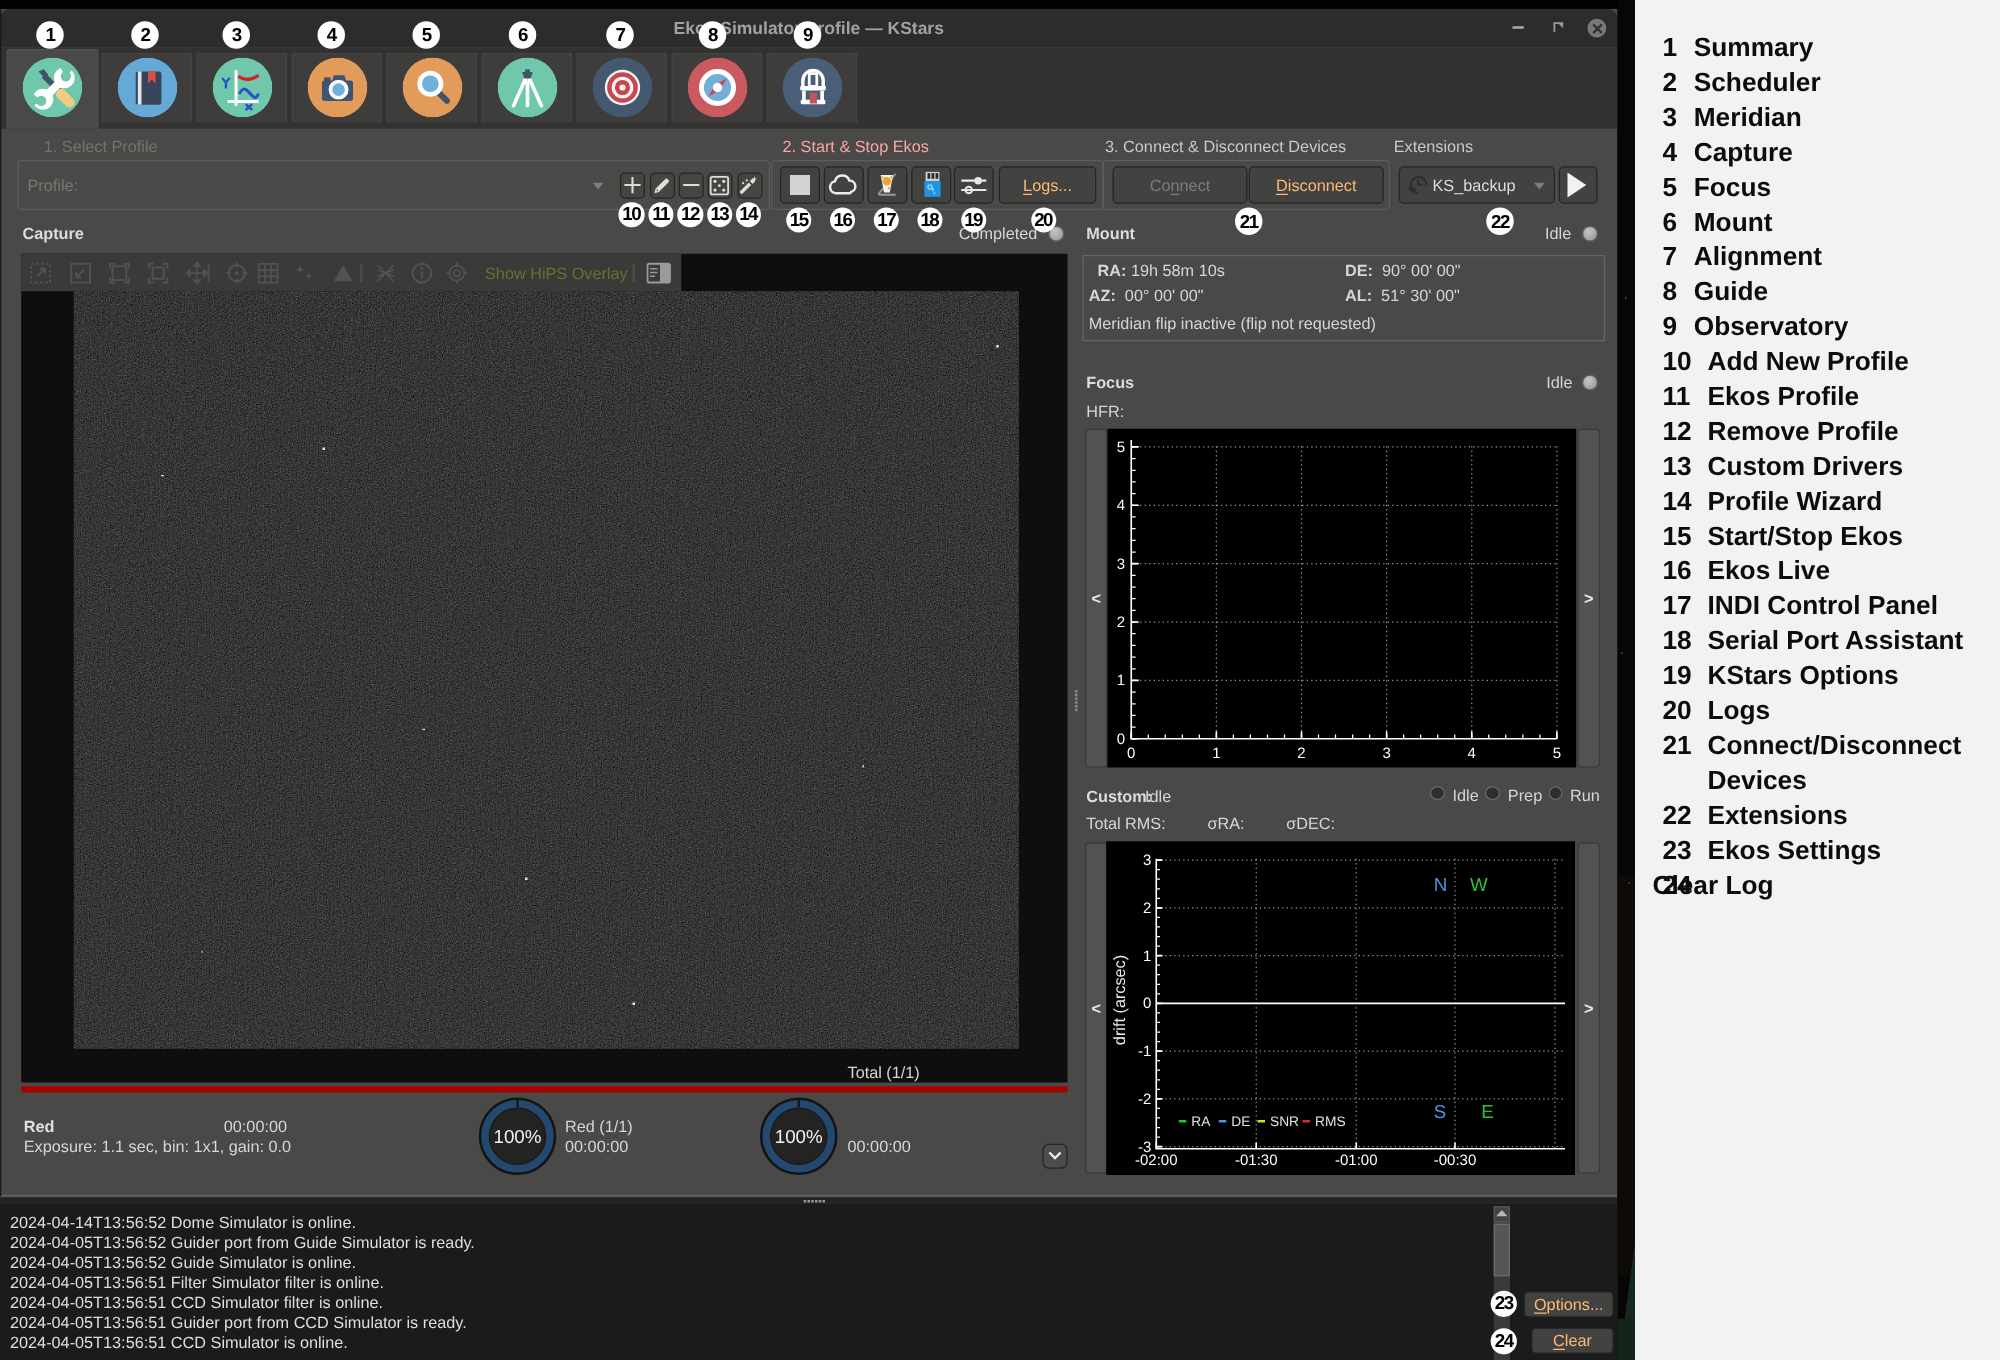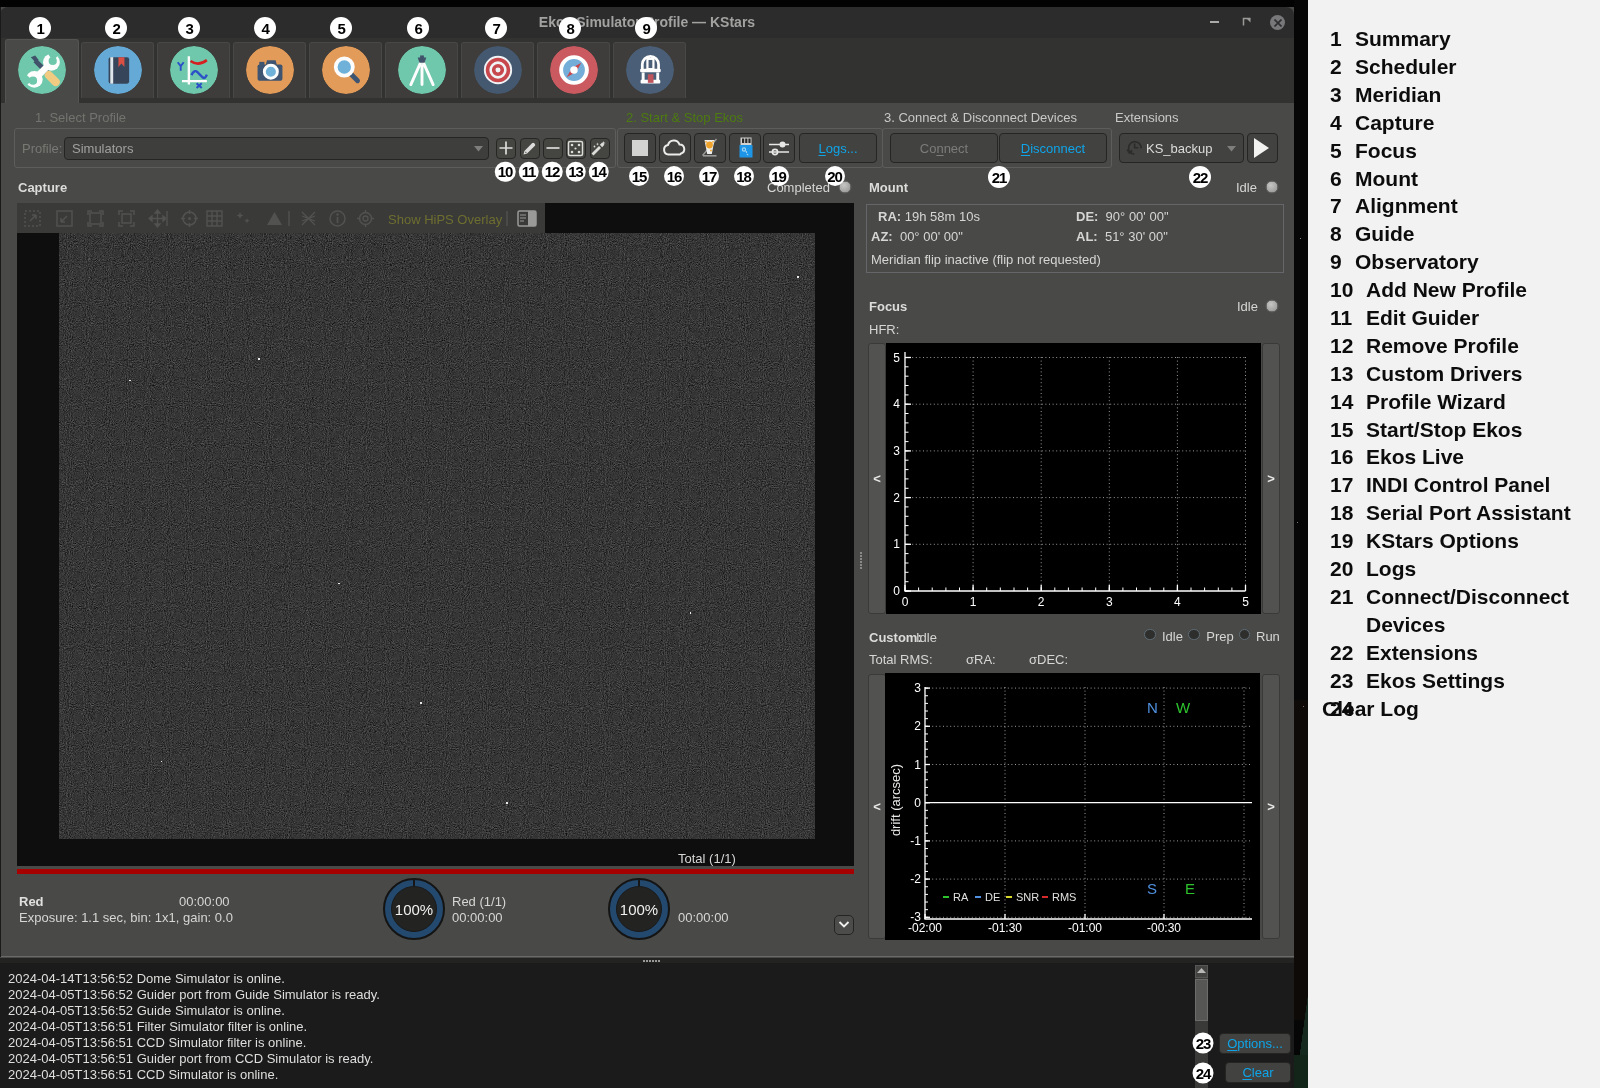--- a/index.html
+++ b/index.html
@@ -4,21 +4,21 @@
 #stage{position:relative;width:1600px;height:1088px;background:#050505;overflow:hidden;
   font-family:"Liberation Sans",sans-serif;}
 .abs{position:absolute;}
 .b{font-weight:bold;}
 .nc{position:absolute;width:23px;height:23px;border-radius:50%;background:#fff;color:#000;
   font-weight:bold;font-size:15px;display:flex;align-items:center;justify-content:center;
   transform:translate(-50%,-50%);z-index:30;letter-spacing:-1.2px;}
 .gb{position:absolute;border:1px solid #5d5d5b;border-radius:3px;}
 .txt{position:absolute;font-size:13px;color:#d6d6d4;transform:translateY(-50%);white-space:pre;}
 .btn{position:absolute;background:#424241;border:1.5px solid #252523;border-radius:4px;
-  display:flex;align-items:center;justify-content:center;font-size:13px;color:#0ea5e9;box-sizing:border-box;}
+  display:flex;align-items:center;justify-content:center;font-size:13px;color:#fdba74;box-sizing:border-box;}
 .led{position:absolute;width:13px;height:13px;border-radius:50%;transform:translate(-50%,-50%);
   background:radial-gradient(circle at 40% 35%,#c6c6c4,#8f8f8d);border:1px solid #5f5f5d;box-sizing:border-box;}
 u{text-decoration:underline;text-underline-offset:2px;}
 .lr{position:absolute;font-size:21px;font-weight:bold;transform:translateY(-50%);white-space:nowrap;color:#0c0c0c;}
 .tab{position:absolute;background:#3e3d3b;border:1px solid #484846;border-bottom:none;border-radius:3px 3px 0 0;box-sizing:border-box;}
 .logln{position:absolute;left:8px;font-size:13px;color:#dfdfdd;transform:translateY(-50%);white-space:pre;}
 .scrl{position:absolute;width:18px;background:#525250;border:1px solid #3a3a38;border-radius:3px;
   color:#e8e8e6;font-weight:bold;font-size:13px;display:flex;align-items:center;justify-content:center;box-sizing:border-box;}
 </style></head>
 <body>
@@ -174,21 +174,20 @@
           <rect x="25" y="15" width="7" height="12" fill="none" stroke="#fdfdfd" stroke-width="2.6"></rect>
           <rect x="16.5" y="26.5" width="24" height="4.2" rx="1.2" fill="#fdfdfd"></rect>
           <path d="M20,31 V41 M37,31 V41" stroke="#fdfdfd" stroke-width="3.4"></path>
           <rect x="17" y="39.5" width="23" height="4.2" rx="1.2" fill="#fdfdfd"></rect>
           <rect x="25.5" y="33" width="6.6" height="10" fill="#c0545c"></rect>
         </g>
       </svg></div>
 <div class="gb" style="left:14px;top:128px;width:600px;height:38px;"></div>
 <div class="txt" style="left:35px;top:117px;color:#73736f;">1. Select Profile</div>
 <div class="txt" style="left:22px;top:148px;color:#787874;">Profile:</div>
-<div class="btn" style="left:64px;top:137px;width:425px;height:23px;justify-content:flex-start;padding-left:7px;background:#3e3e3c;color:#a0a09e;">Simulators</div>
 <svg class="abs" style="left:474px;top:146px;" width="9" height="6">
       <polygon points="0,0 9,0 4.5,5.5" fill="#7e7e7c"></polygon>
     </svg>
 <div class="abs" style="left:496px;top:138px;width:20px;height:21px;background:#454541;border:1.4px solid #262624;border-radius:4px;box-sizing:border-box;"></div>
 <div class="abs" style="left:519.5px;top:138px;width:20px;height:21px;background:#454541;border:1.4px solid #262624;border-radius:4px;box-sizing:border-box;"></div>
 <div class="abs" style="left:543px;top:138px;width:20px;height:21px;background:#454541;border:1.4px solid #262624;border-radius:4px;box-sizing:border-box;"></div>
 <div class="abs" style="left:566px;top:138px;width:20px;height:21px;background:#454541;border:1.4px solid #262624;border-radius:4px;box-sizing:border-box;"></div>
 <div class="abs" style="left:589.5px;top:138px;width:20px;height:21px;background:#454541;border:1.4px solid #262624;border-radius:4px;box-sizing:border-box;"></div>
 <svg class="abs" style="left:498px;top:140px;" width="16" height="16">
       <path d="M8,1.5 V14.5 M1.5,8 H14.5" stroke="#dcdcda" stroke-width="1.7"></path>
@@ -209,21 +208,21 @@
       <circle cx="12" cy="12" r="1.3" fill="#dcdcda"></circle>
     </svg>
 <svg class="abs" style="left:590px;top:140px;" width="17" height="17">
       <path d="M2.5,14.5 L10,7" stroke="#dcdcda" stroke-width="2.8"></path>
       <path d="M11,6 l2.3,-2.3" stroke="#dcdcda" stroke-width="3.2"></path>
       <path d="M13.6,1 l0.5,1.6 1.6,0.5 -1.6,0.5 -0.5,1.6 -0.5,-1.6 -1.6,-0.5 1.6,-0.5 z" fill="#dcdcda"></path>
       <path d="M7.5,2.5 l0.4,1.2 1.2,0.4 -1.2,0.4 -0.4,1.2 -0.4,-1.2 -1.2,-0.4 1.2,-0.4 z" fill="#dcdcda"></path>
       <circle cx="4.5" cy="6.5" r="0.9" fill="#dcdcda"></circle>
     </svg>
 <div class="gb" style="left:617px;top:128px;width:264px;height:38px;"></div>
-<div class="txt" style="left:626px;top:117px;color:#4d7c0f;">2. Start &amp; Stop Ekos</div>
+<div class="txt" style="left:626px;top:117px;color:#fca5a5;">2. Start &amp; Stop Ekos</div>
 <div class="btn" style="left:624px;top:133px;width:32px;height:30px;"></div>
 <div class="btn" style="left:659px;top:133px;width:32px;height:30px;"></div>
 <div class="btn" style="left:694px;top:133px;width:32px;height:30px;"></div>
 <div class="btn" style="left:729px;top:133px;width:32px;height:30px;"></div>
 <div class="btn" style="left:763px;top:133px;width:32px;height:30px;"></div>
 <div class="abs" style="left:632px;top:140px;width:16px;height:16px;background:#d3d3d1;"></div>
 <svg class="abs" style="left:662px;top:139px;" width="26" height="19">
       <path d="M6.5,15.5 a4.8,4.8 0 0 1 -0.5,-9.5 a6,6 0 0 1 11.5,-0.5 a4.6,4.6 0 0 1 1.5,9.0 a3,3 0 0 1 -1,1 z" fill="none" stroke="#ececea" stroke-width="2"></path>
     </svg>
 <svg class="abs" style="left:698px;top:136px;" width="24" height="23">
@@ -633,21 +632,21 @@
 <div class="lr" style="left:1355px;top:179px;">Mount</div>
 <div class="lr" style="left:1330px;top:206px;">7</div>
 <div class="lr" style="left:1355px;top:206px;">Alignment</div>
 <div class="lr" style="left:1330px;top:234px;">8</div>
 <div class="lr" style="left:1355px;top:234px;">Guide</div>
 <div class="lr" style="left:1330px;top:262px;">9</div>
 <div class="lr" style="left:1355px;top:262px;">Observatory</div>
 <div class="lr" style="left:1330px;top:290px;">10</div>
 <div class="lr" style="left:1366px;top:290px;">Add New Profile</div>
 <div class="lr" style="left:1330px;top:318px;">11</div>
-<div class="lr" style="left:1366px;top:318px;">Edit Guider</div>
+<div class="lr" style="left:1366px;top:318px;">Ekos Profile</div>
 <div class="lr" style="left:1330px;top:346px;">12</div>
 <div class="lr" style="left:1366px;top:346px;">Remove Profile</div>
 <div class="lr" style="left:1330px;top:374px;">13</div>
 <div class="lr" style="left:1366px;top:374px;">Custom Drivers</div>
 <div class="lr" style="left:1330px;top:402px;">14</div>
 <div class="lr" style="left:1366px;top:402px;">Profile Wizard</div>
 <div class="lr" style="left:1330px;top:430px;">15</div>
 <div class="lr" style="left:1366px;top:430px;">Start/Stop Ekos</div>
 <div class="lr" style="left:1330px;top:457px;">16</div>
 <div class="lr" style="left:1366px;top:457px;">Ekos Live</div>

